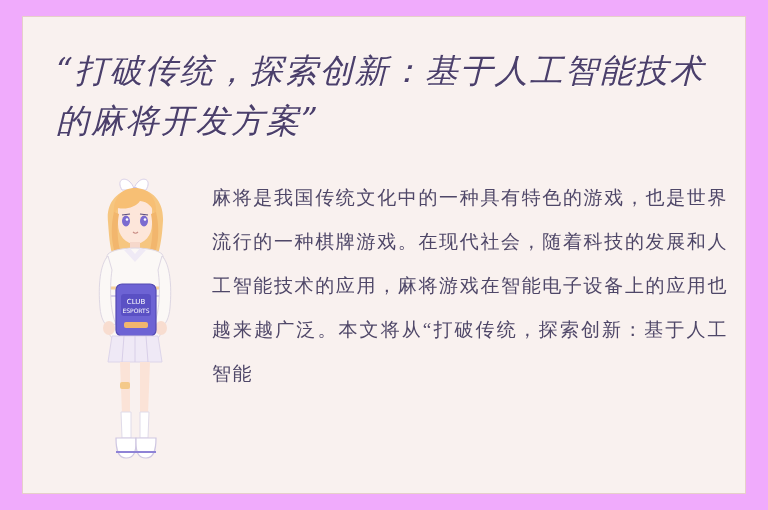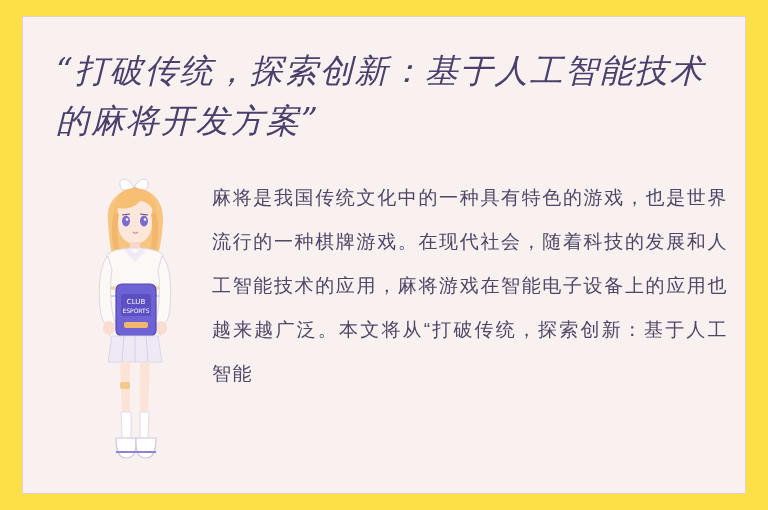--- a/index.html
+++ b/index.html
@@ -10,21 +10,21 @@
     width: 768px;
     height: 510px;
     background: #f7ece9;
     font-family: "Liberation Sans", sans-serif;
     overflow: hidden;
   }
   .page {
     position: relative;
     width: 768px;
     height: 510px;
-    background: #fde047;
+    background: #f0abfc;
     box-sizing: border-box;
   }
   .inner-frame {
     position: absolute;
     left: 22px;
     top: 16px;
     right: 22px;
     bottom: 16px;
     border: 1px solid #e6cfc9;
     box-sizing: border-box;
@@ -50,21 +50,21 @@
     font-weight: 500;
     font-style: italic;
     text-shadow: 0 1px 0 rgba(255,255,255,0.6);
   }
   .body-text {
     position: absolute;
     left: 212px;
     top: 176px;
     width: 516px;
     color: #4f4768;
-    font-family: Liberation Sans, sans-serif;
+    font-family: Liberation Serif, serif;
     font-size: 19px;
     line-height: 44px;
     letter-spacing: 1.5px;
     text-align: justify;
   }
   
   .illustration {
     position: absolute;
     left: 78px;
     top: 176px;

